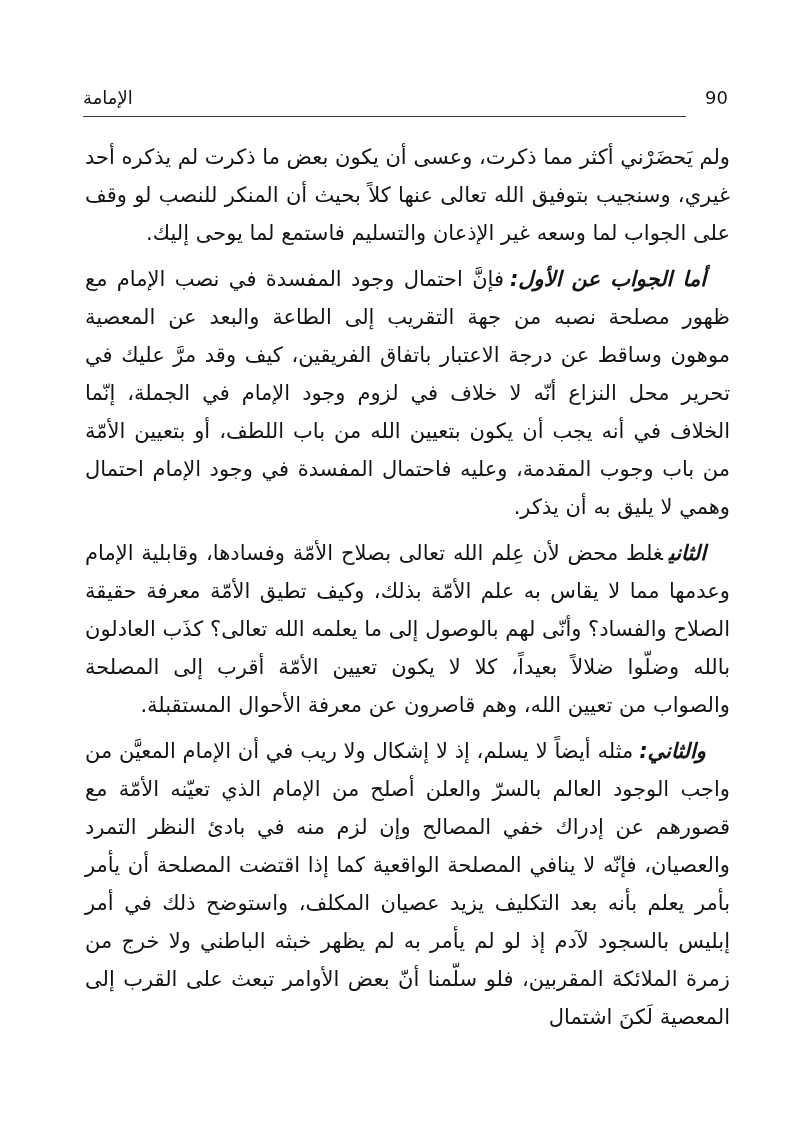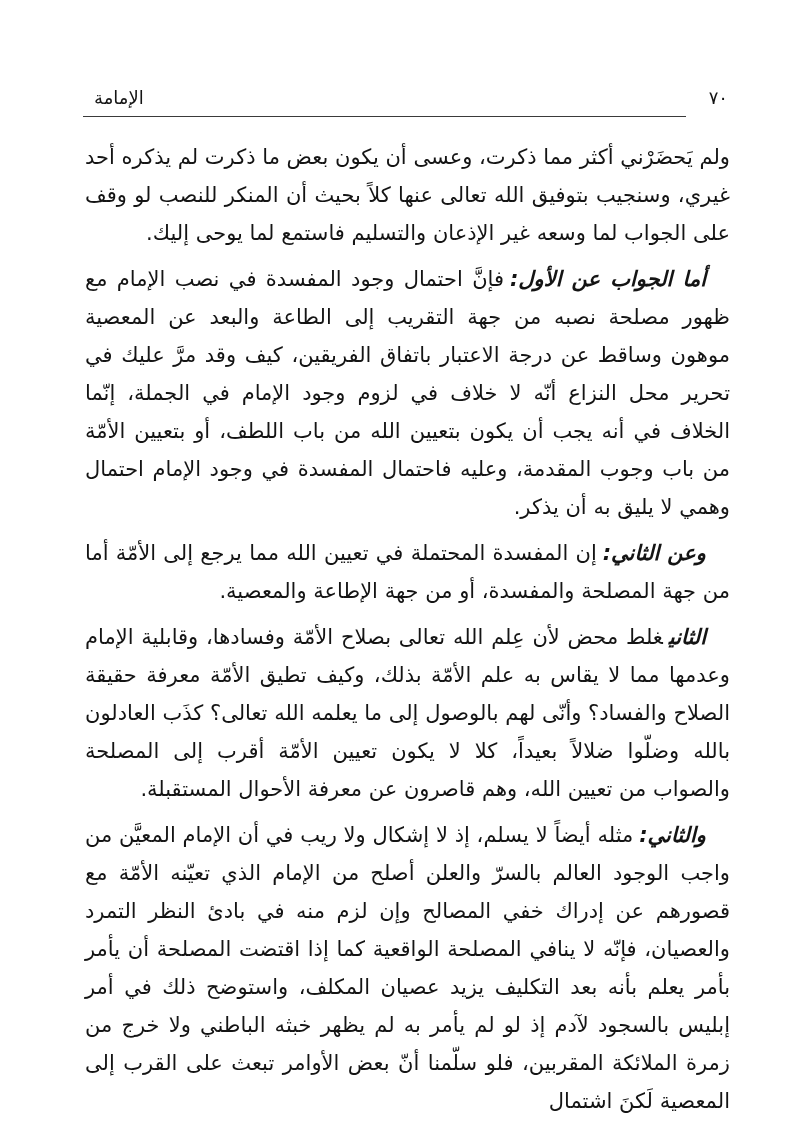--- a/index.html
+++ b/index.html
@@ -24,21 +24,20 @@
     display: flex;
     justify-content: space-between;
     align-items: flex-end;
     font-size: 18px;
     line-height: 1.3;
   }
   .running-title {
     padding-right: 0;
     padding-left: 0;
     margin-right: auto;            
-    margin-left: 11px;
   }
   
   .header-rule {
     border: none;
     border-top: 1.6px solid #3a3a3a;
     margin: 7px 42px 0 0;          
     height: 0;
   }
   .page-body {
     margin: 21px 73px 0 85px;      
@@ -63,39 +62,36 @@
     margin: 0;
   }
 </style>
 </head>
 <body>
 
 <div class="page">
 
   <header class="page-header">
     <div class="header-row">
-      <span class="page-number">٧٠</span>
+      <span class="page-number">90</span>
       <span class="running-title">الإمامة</span>
     </div>
     <hr class="header-rule">
   </header>
 
   <main class="page-body">
 
     <p>
       <span>ولم يَحضَرْني أكثر مما ذكرت، وعسى أن يكون بعض ما ذكرت لم يذكره أحد غيري، وسنجيب بتوفيق الله تعالى عنها كلاً بحيث أن المنكر للنصب لو وقف على الجواب لما وسعه غير الإذعان والتسليم فاستمع لما يوحى إليك.</span>
     </p>
 
     <p class="indent">
       <b class="para-lead">أما الجواب عن الأول:</b><span>فإنَّ احتمال وجود المفسدة في نصب الإمام مع ظهور مصلحة نصبه من جهة التقريب إلى الطاعة والبعد عن المعصية موهون وساقط عن درجة الاعتبار باتفاق الفريقين، كيف وقد مرَّ عليك في تحرير محل النزاع أنّه لا خلاف في لزوم وجود الإمام في الجملة، إنّما الخلاف في أنه يجب أن يكون بتعيين الله من باب اللطف، أو بتعيين الأمّة من باب وجوب المقدمة، وعليه فاحتمال المفسدة في وجود الإمام احتمال وهمي لا يليق به أن يذكر.</span>
     </p>
 
-    <p class="indent">
-      <b class="para-lead">وعن الثاني:</b><span>إن المفسدة المحتملة في تعيين الله مما يرجع إلى الأمّة أما من جهة المصلحة والمفسدة، أو من جهة الإطاعة والمعصية.</span>
-    </p>
 
     <p class="indent">
       <b class="para-lead">الثاني</b><span>غلط محض لأن عِلم الله تعالى بصلاح الأمّة وفسادها، وقابلية الإمام وعدمها مما لا يقاس به علم الأمّة بذلك، وكيف تطيق الأمّة معرفة حقيقة الصلاح والفساد؟ وأنّى لهم بالوصول إلى ما يعلمه الله تعالى؟ كذَب العادلون بالله وضلّوا ضلالاً بعيداً، كلا لا يكون تعيين الأمّة أقرب إلى المصلحة والصواب من تعيين الله، وهم قاصرون عن معرفة الأحوال المستقبلة.</span>
     </p>
 
     <p class="indent">
       <b class="para-lead">والثاني:</b><span>مثله أيضاً لا يسلم، إذ لا إشكال ولا ريب في أن الإمام المعيَّن من واجب الوجود العالم بالسرّ والعلن أصلح من الإمام الذي تعيّنه الأمّة مع قصورهم عن إدراك خفي المصالح وإن لزم منه في بادئ النظر التمرد والعصيان، فإنّه لا ينافي المصلحة الواقعية كما إذا اقتضت المصلحة أن يأمر بأمر يعلم بأنه بعد التكليف يزيد عصيان المكلف، واستوضح ذلك في أمر إبليس بالسجود لآدم إذ لو لم يأمر به لم يظهر خبثه الباطني ولا خرج من زمرة الملائكة المقربين، فلو سلّمنا أنّ بعض الأوامر تبعث على القرب إلى المعصية لَكنَ اشتمال</span>
     </p>
 
   </main>

